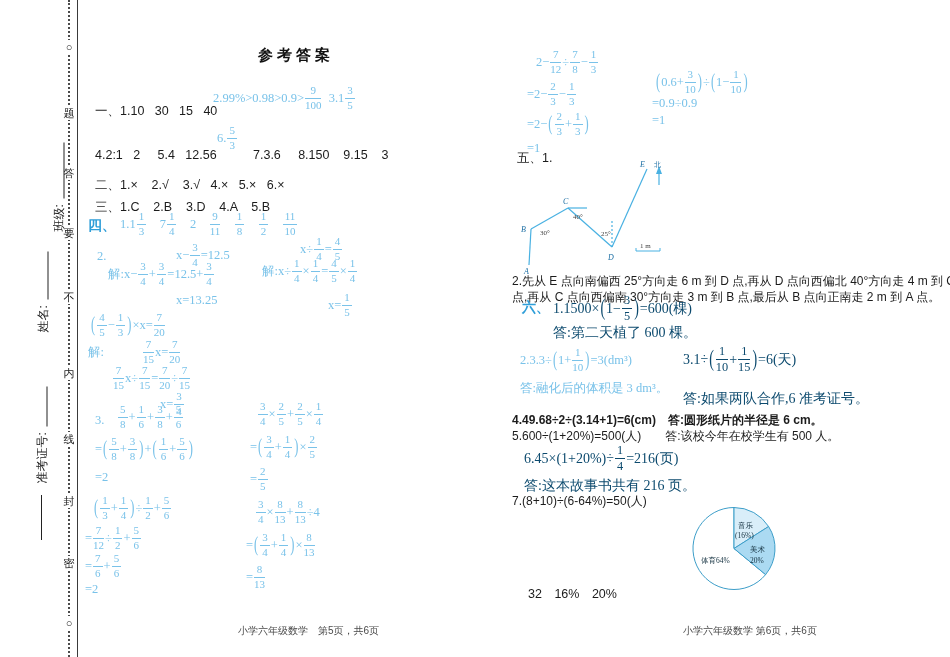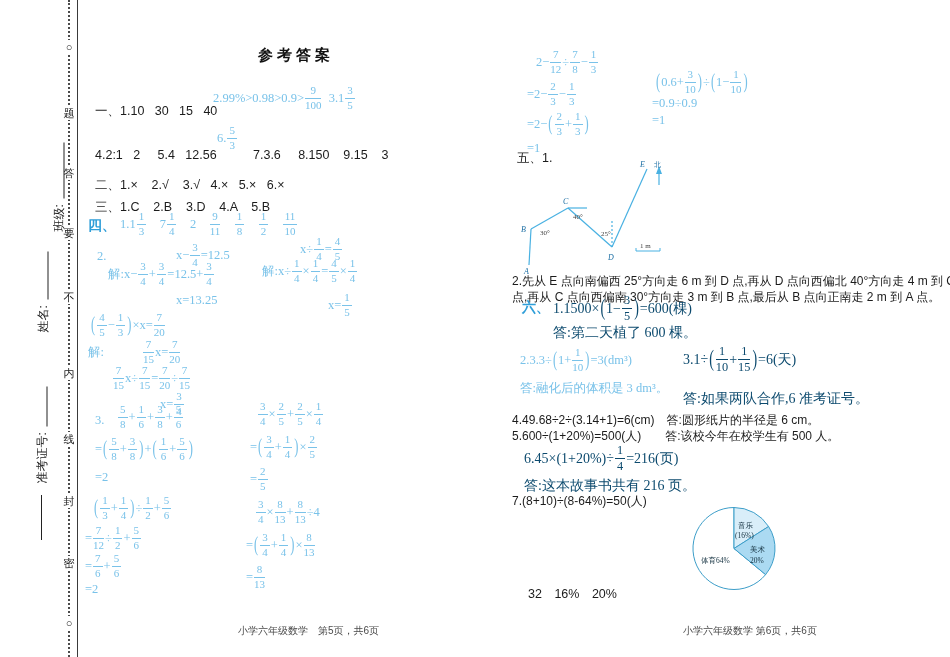--- a/index.html
+++ b/index.html
@@ -112,25 +112,25 @@
       <div class="tb blk" style="left: 517px; top: 150px;">五、1.</div>
       <div class="tb blk2" style="left: 512px; top: 273px;">2.先从 E 点向南偏西 25°方向走 6 m 到 D 点,再从 D 点向西偏北 40°方向走 4 m 到 C</div>
       <div class="tb blk2" style="left: 512px; top: 289px;">点,再从 C 点向西偏南 30°方向走 3 m 到 B 点,最后从 B 点向正南走 2 m 到 A 点。</div>
       <div class="tb eqh" style="left: 522px; top: 299px;">六、</div>
       <div class="tb eqb" style="left: 553px; top: 295px;">1.1500×<span class="par">(</span>1−<span class="frac"><span class="fn">3</span><span class="fd">5</span></span><span class="par">)</span>=600(棵)</div>
       <div class="tb eqb" style="left: 553px; top: 324px;">答:第二天植了 600 棵。</div>
       <div class="tb eq" style="left: 520px; top: 348px;">2.3.3÷<span class="par">(</span>1+<span class="frac"><span class="fn">1</span><span class="fd">10</span></span><span class="par">)</span>=3(dm³)</div>
       <div class="tb eq" style="left: 520px; top: 380px;">答:融化后的体积是 3 dm³。</div>
       <div class="tb eqb" style="left: 683px; top: 346px;">3.1÷<span class="par">(</span><span class="frac"><span class="fn">1</span><span class="fd">10</span></span>+<span class="frac"><span class="fn">1</span><span class="fd">15</span></span><span class="par">)</span>=6(天)</div>
       <div class="tb eqb" style="left: 683px; top: 390px;">答:如果两队合作,6 准考证号。</div>
-      <div class="tb blk2" style="left: 512px; top: 412px;">4.49.68÷2÷(3.14+1)=6(cm)　答:圆形纸片的半径是 6 cm。</div>
+      <div class="tb blk2" style="left: 512px; top: 412px; font-weight: bold;">4.49.68÷2÷(3.14+1)=6(cm)　答:圆形纸片的半径是 6 cm。</div>
       <div class="tb blk2" style="left: 512px; top: 428px;">5.600÷(1+20%)=500(人)　　答:该校今年在校学生有 500 人。</div>
       <div class="tb eqb" style="left: 524px; top: 445px;">6.45×(1+20%)÷<span class="frac"><span class="fn">1</span><span class="fd">4</span></span>=216(页)</div>
       <div class="tb eqb" style="left: 524px; top: 477px;">答:这本故事书共有 216 页。</div>
-      <div class="tb blk2" style="left: 512px; top: 493px;">7.(8+10)÷(8-64%)=50(人)</div>
+      <div class="tb blk2" style="left: 512px; top: 493px;">7.(8+10)÷(6-64%)=50(人)</div>
       <div class="tb blk" style="left: 528px; top: 586px;">32　16%　20%</div>
       <div class="tb ftr" style="left: 683px; top: 612px;">小学六年级数学 第6页，共6页</div>
     </div>
 
   <svg style="position:absolute;left:513px;top:158px;" width="235" height="118" viewBox="0 0 235 118">
     <g stroke="#49b1e2" stroke-width="1.2" fill="none">
       <line x1="18" y1="71" x2="55" y2="50"></line>
       <line x1="55" y1="50" x2="99" y2="89"></line>
       <line x1="99" y1="89" x2="134" y2="11"></line>
       <line x1="18" y1="71" x2="16" y2="107"></line>

